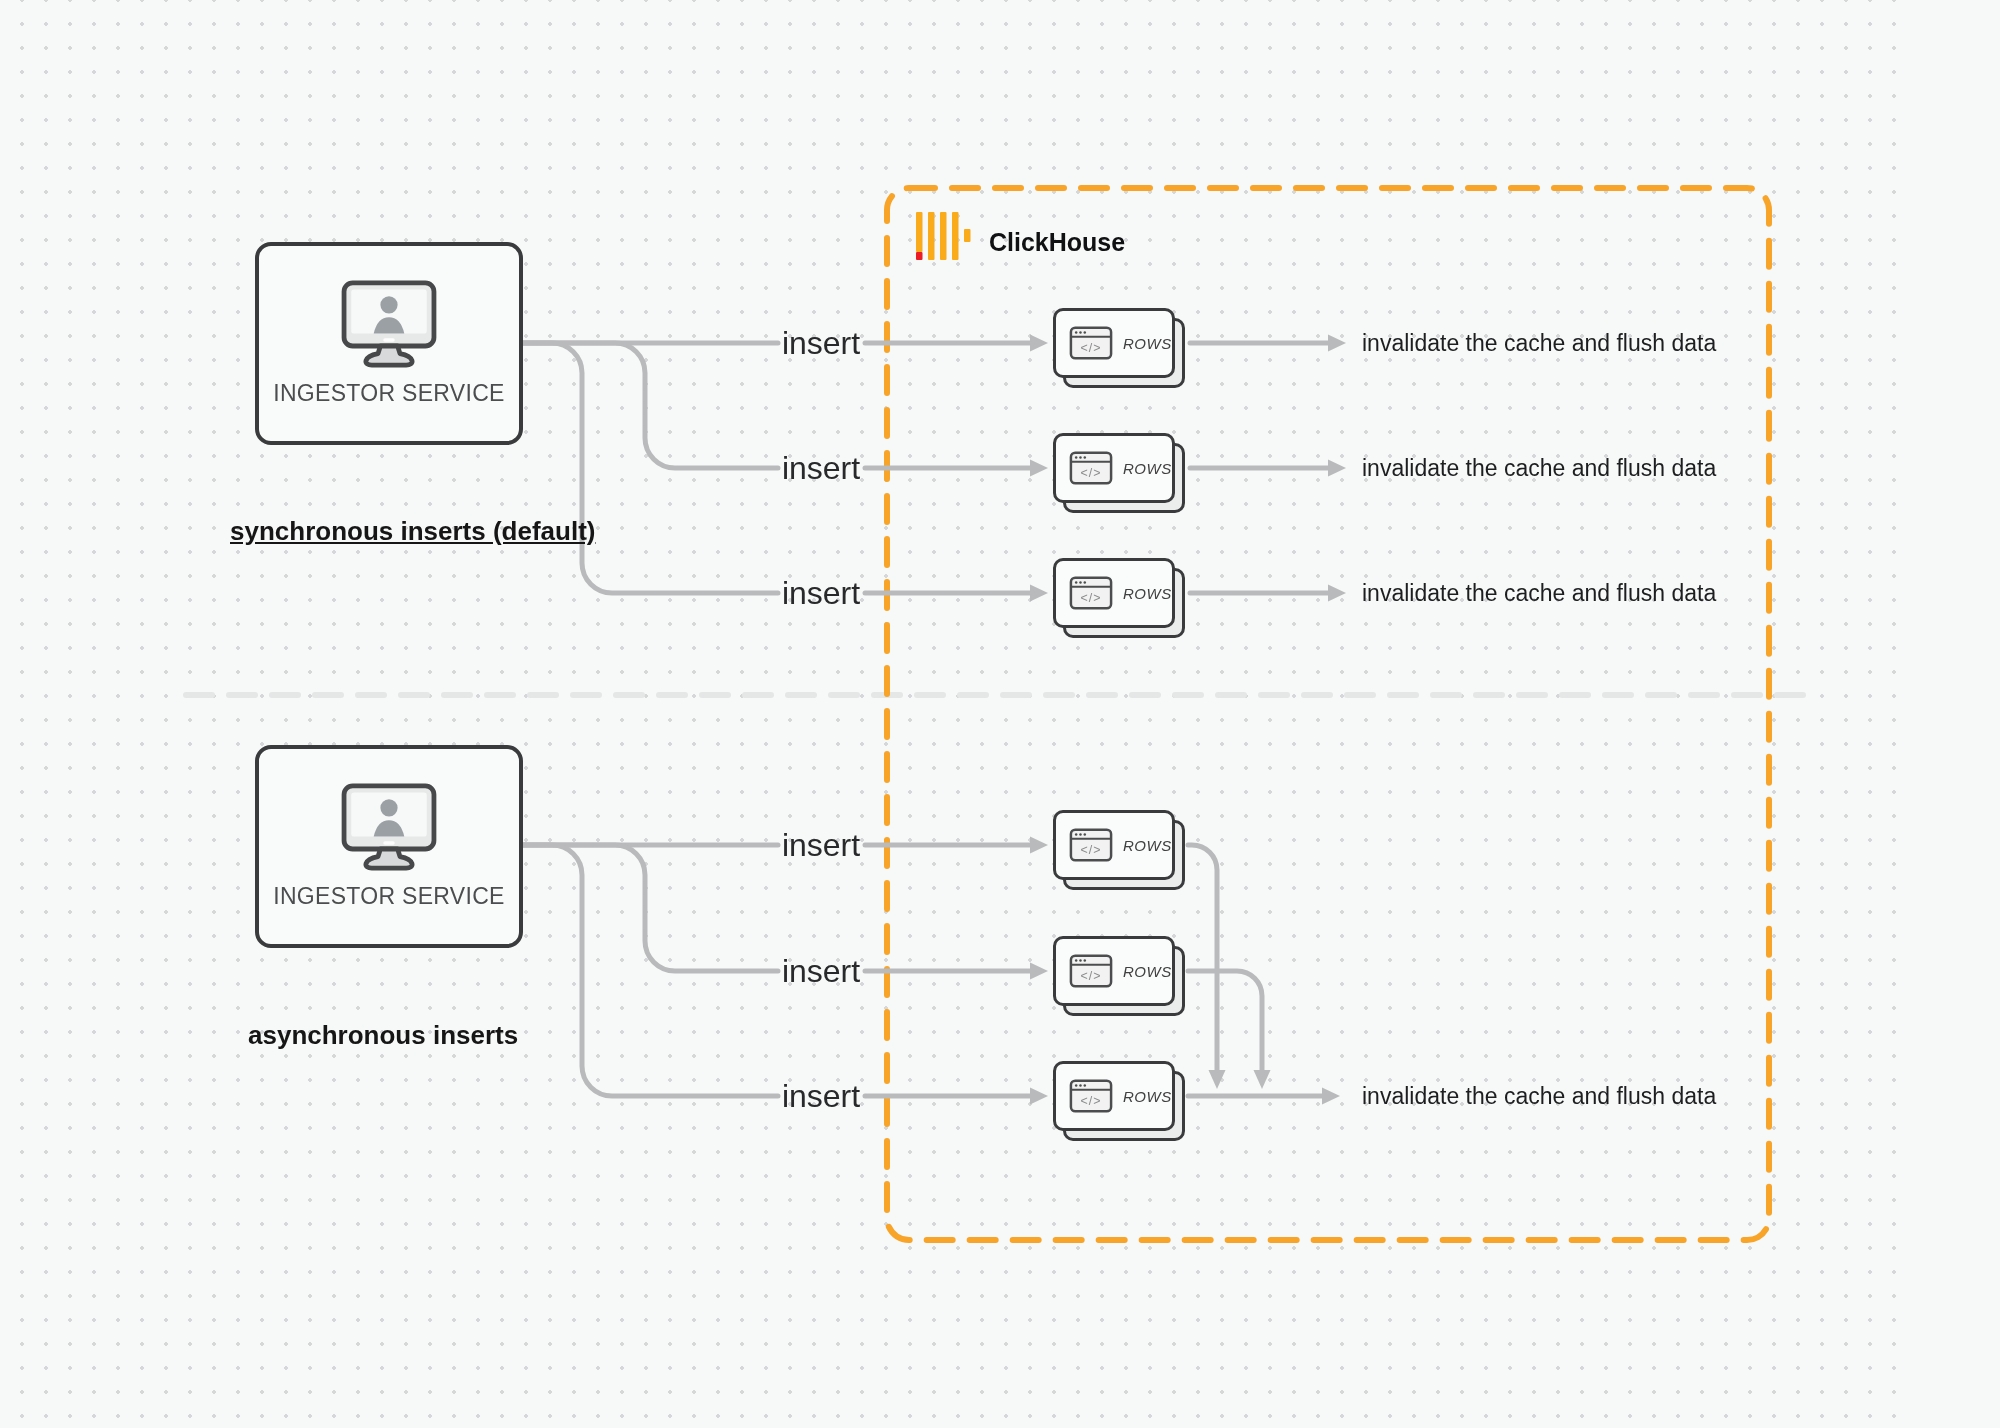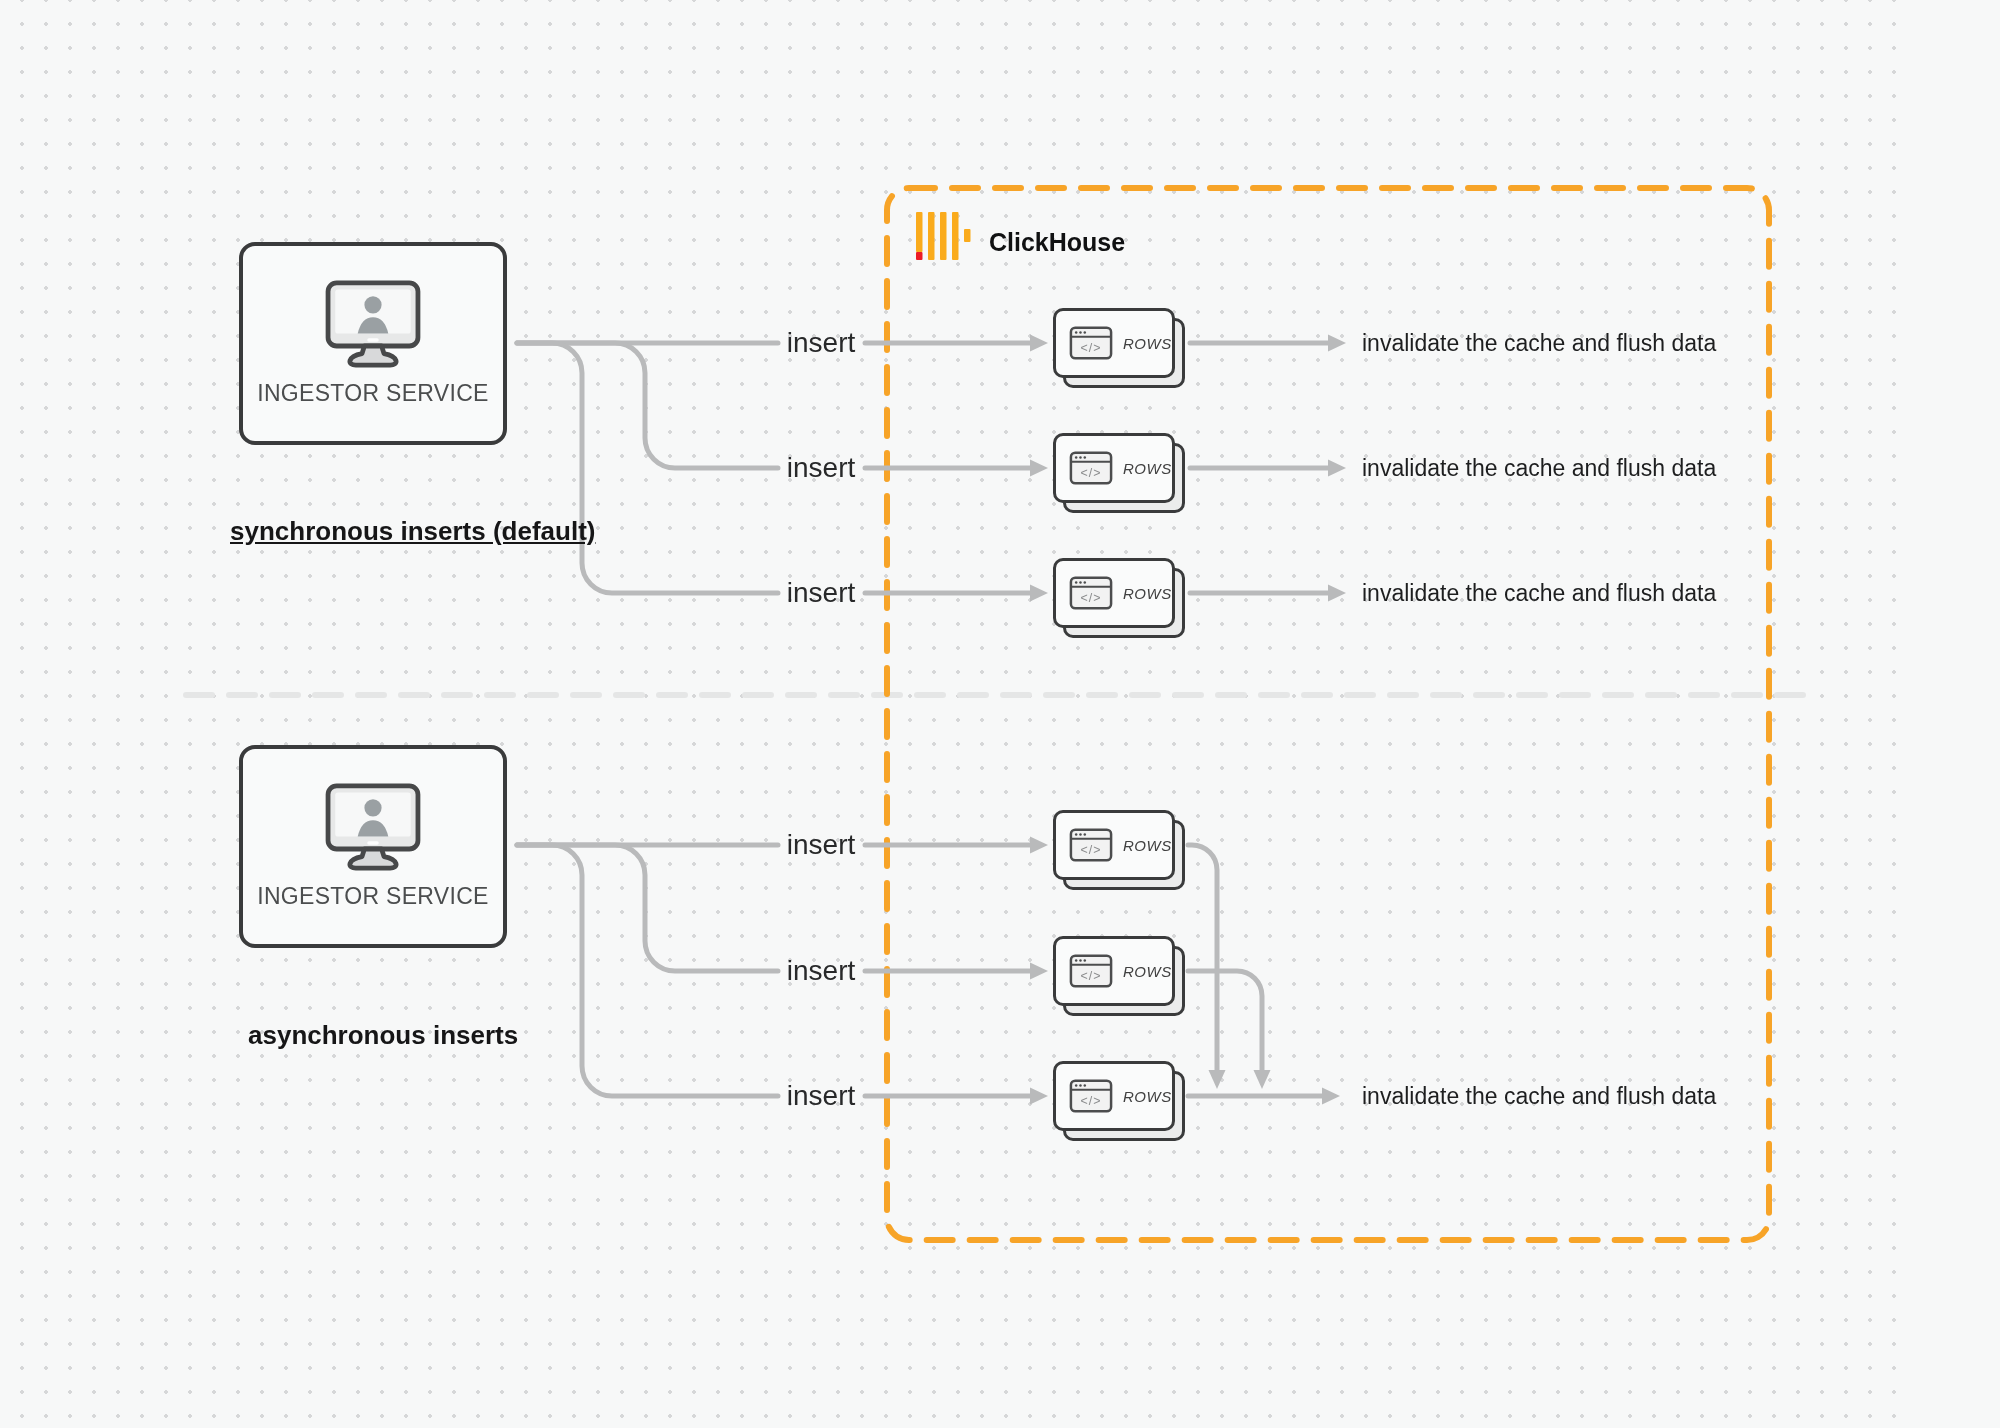--- a/index.html
+++ b/index.html
@@ -18,39 +18,39 @@
     background-color:var(--bg);
     background-image:radial-gradient(circle,var(--dot) 1.8px,transparent 1.9px);
     background-size:24px 24px;
     background-position:10px 12px;
     font-family:"Liberation Sans",sans-serif;
     overflow:hidden;
   }
   svg.wires{position:absolute;left:0;top:0;pointer-events:none;}
 
   .ingestor-box{
-    position:absolute;left:239px;width:268px;height:203px;
+    position:absolute;left:255px;width:268px;height:203px;
     box-sizing:border-box;
     background:#f9fafa;
     border:4px solid var(--border-dark);
     border-radius:16px;
     display:flex;flex-direction:column;align-items:center;justify-content:center;
   }
   .ingestor-box .svc-label{
     margin-top:12px;
     font-size:23px;color:#4b4d4e;letter-spacing:0.3px;white-space:nowrap;
   }
   .caption{
     position:absolute;
     font-size:26px;font-weight:700;color:#161617;white-space:nowrap;
   }
   .insert-label{
     position:absolute;
     transform:translate(-50%,-50%);
-    font-size:28px;color:#28292a;white-space:nowrap;
+    font-size:32px;color:#28292a;white-space:nowrap;
     background:transparent;
   }
   .invalidate-label{
     position:absolute;left:1362px;
     transform:translateY(-50%);
     font-size:23px;color:#1d1e1f;white-space:nowrap;
   }
   .rows-card{position:absolute;left:1053px;width:134px;height:82px;}
   .rows-card .back{
     position:absolute;left:10px;top:10px;width:122px;height:70px;

